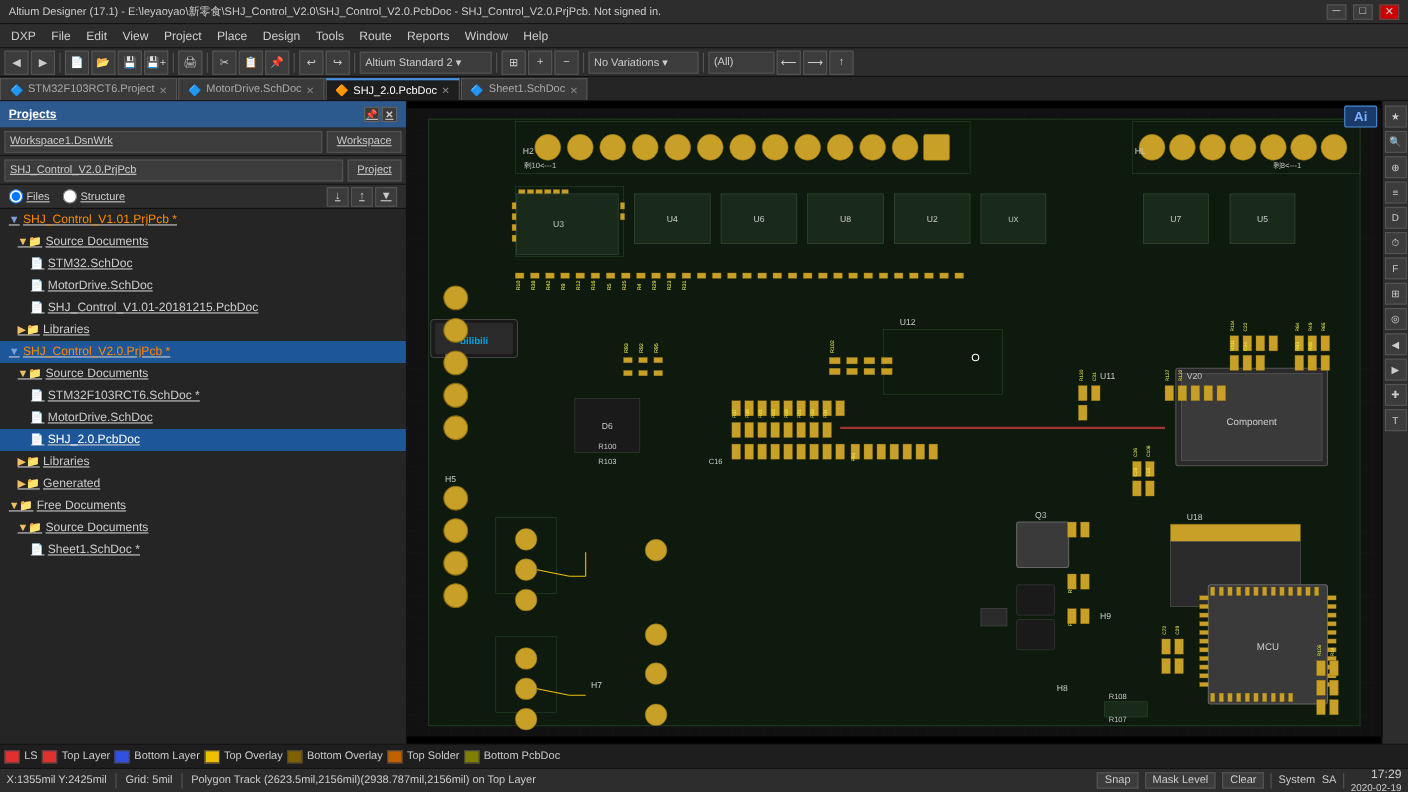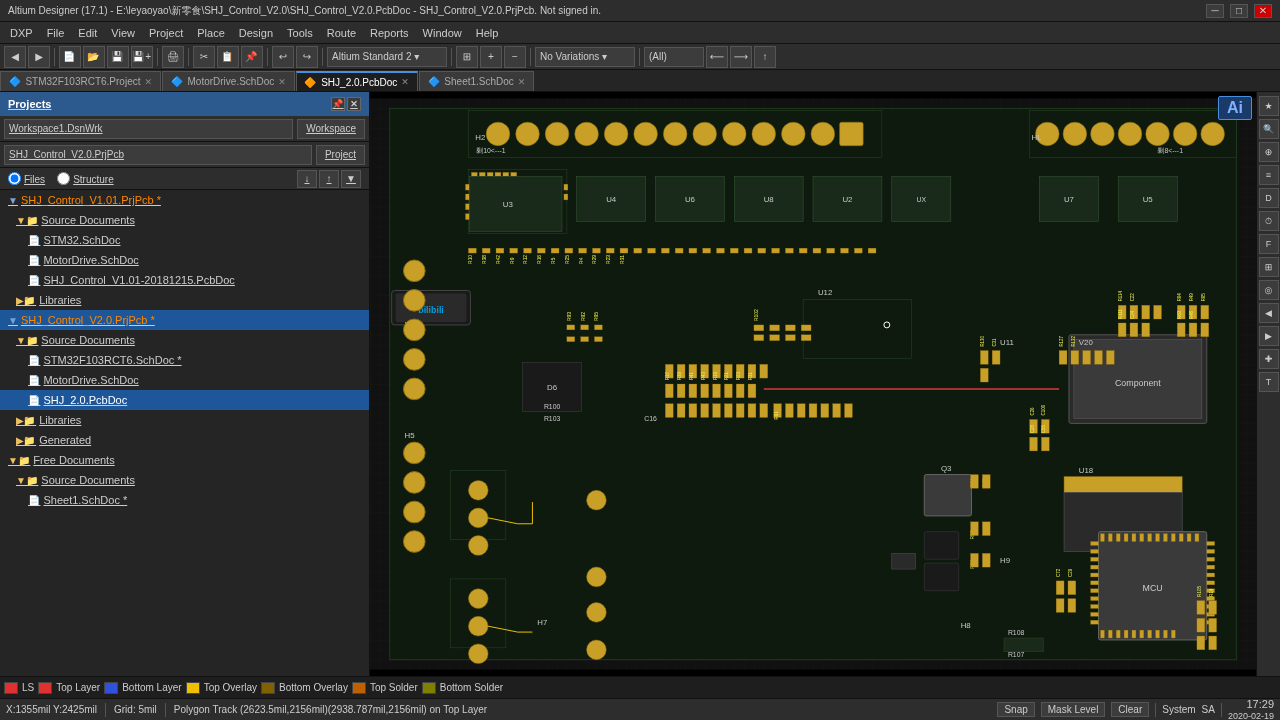--- a/index.html
+++ b/index.html
@@ -924,21 +924,21 @@
       <text x="648" y="545" fill="#c8c8c8" font-size="7">R108</text>
       <rect x="644" y="548" width="40" height="14" fill="#1a2a1a" stroke="#2a4a2a" stroke-width="0.5"></rect>
 
       <text x="648" y="567" fill="#c8c8c8" font-size="7">R107</text>
 
       <line x1="400" y1="295" x2="700" y2="295" stroke="#e04040" stroke-width="2" opacity="0.7"></line>
 
       <circle cx="525" cy="230" r="3" fill="none" stroke="#ffffff" stroke-width="1"></circle>
     </svg>
 
-    <div id="ai-button" style="position:absolute;right:4px;top:4px;background:#1a3a6a;color:#80b0ff;font-size:16px;font-weight:bold;padding:2px 8px;border:1px solid #4a8fdd;cursor:pointer;border-radius:2px;">Ai</div>
+    <div id="ai-button" style="position:absolute;right:4px;top:4px;background:#1a3a6a;color:#80b0ff;font-size:12px;font-weight:bold;padding:2px 8px;border:1px solid #4a8fdd;cursor:pointer;border-radius:2px;">Ai</div>
   </div>
 
   <div id="right-sidebar">
     <div class="rs-icon" title="Favorites">★</div>
     <div class="rs-icon" title="Search">🔍</div>
     <div class="rs-icon" title="Calibrate">⊕</div>
     <div class="rs-icon" title="Layers">≡</div>
     <div class="rs-icon" title="Design">D</div>
     <div class="rs-icon" title="Clock">⏱</div>
     <div class="rs-icon" title="Filter">F</div>
@@ -958,21 +958,21 @@
   <span class="layer-label">Top Layer</span>
   <span class="layer-color" style="background:#3050e0;"></span>
   <span class="layer-label">Bottom Layer</span>
   <span class="layer-color" style="background:#f0c000;"></span>
   <span class="layer-label">Top Overlay</span>
   <span class="layer-color" style="background:#806000;"></span>
   <span class="layer-label">Bottom Overlay</span>
   <span class="layer-color" style="background:#c06000;"></span>
   <span class="layer-label">Top Solder</span>
   <span class="layer-color" style="background:#808000;"></span>
-  <span class="layer-label">Bottom Solder</span>
+  <span class="layer-label">Bottom PcbDoc</span>
 </div>
 
 <div id="statusbar">
   <div class="status-seg">
     <span>X:1355mil Y:2425mil</span>
   </div>
   <div class="status-sep"></div>
   <div class="status-seg">
     <span>Grid: 5mil</span>
   </div>

